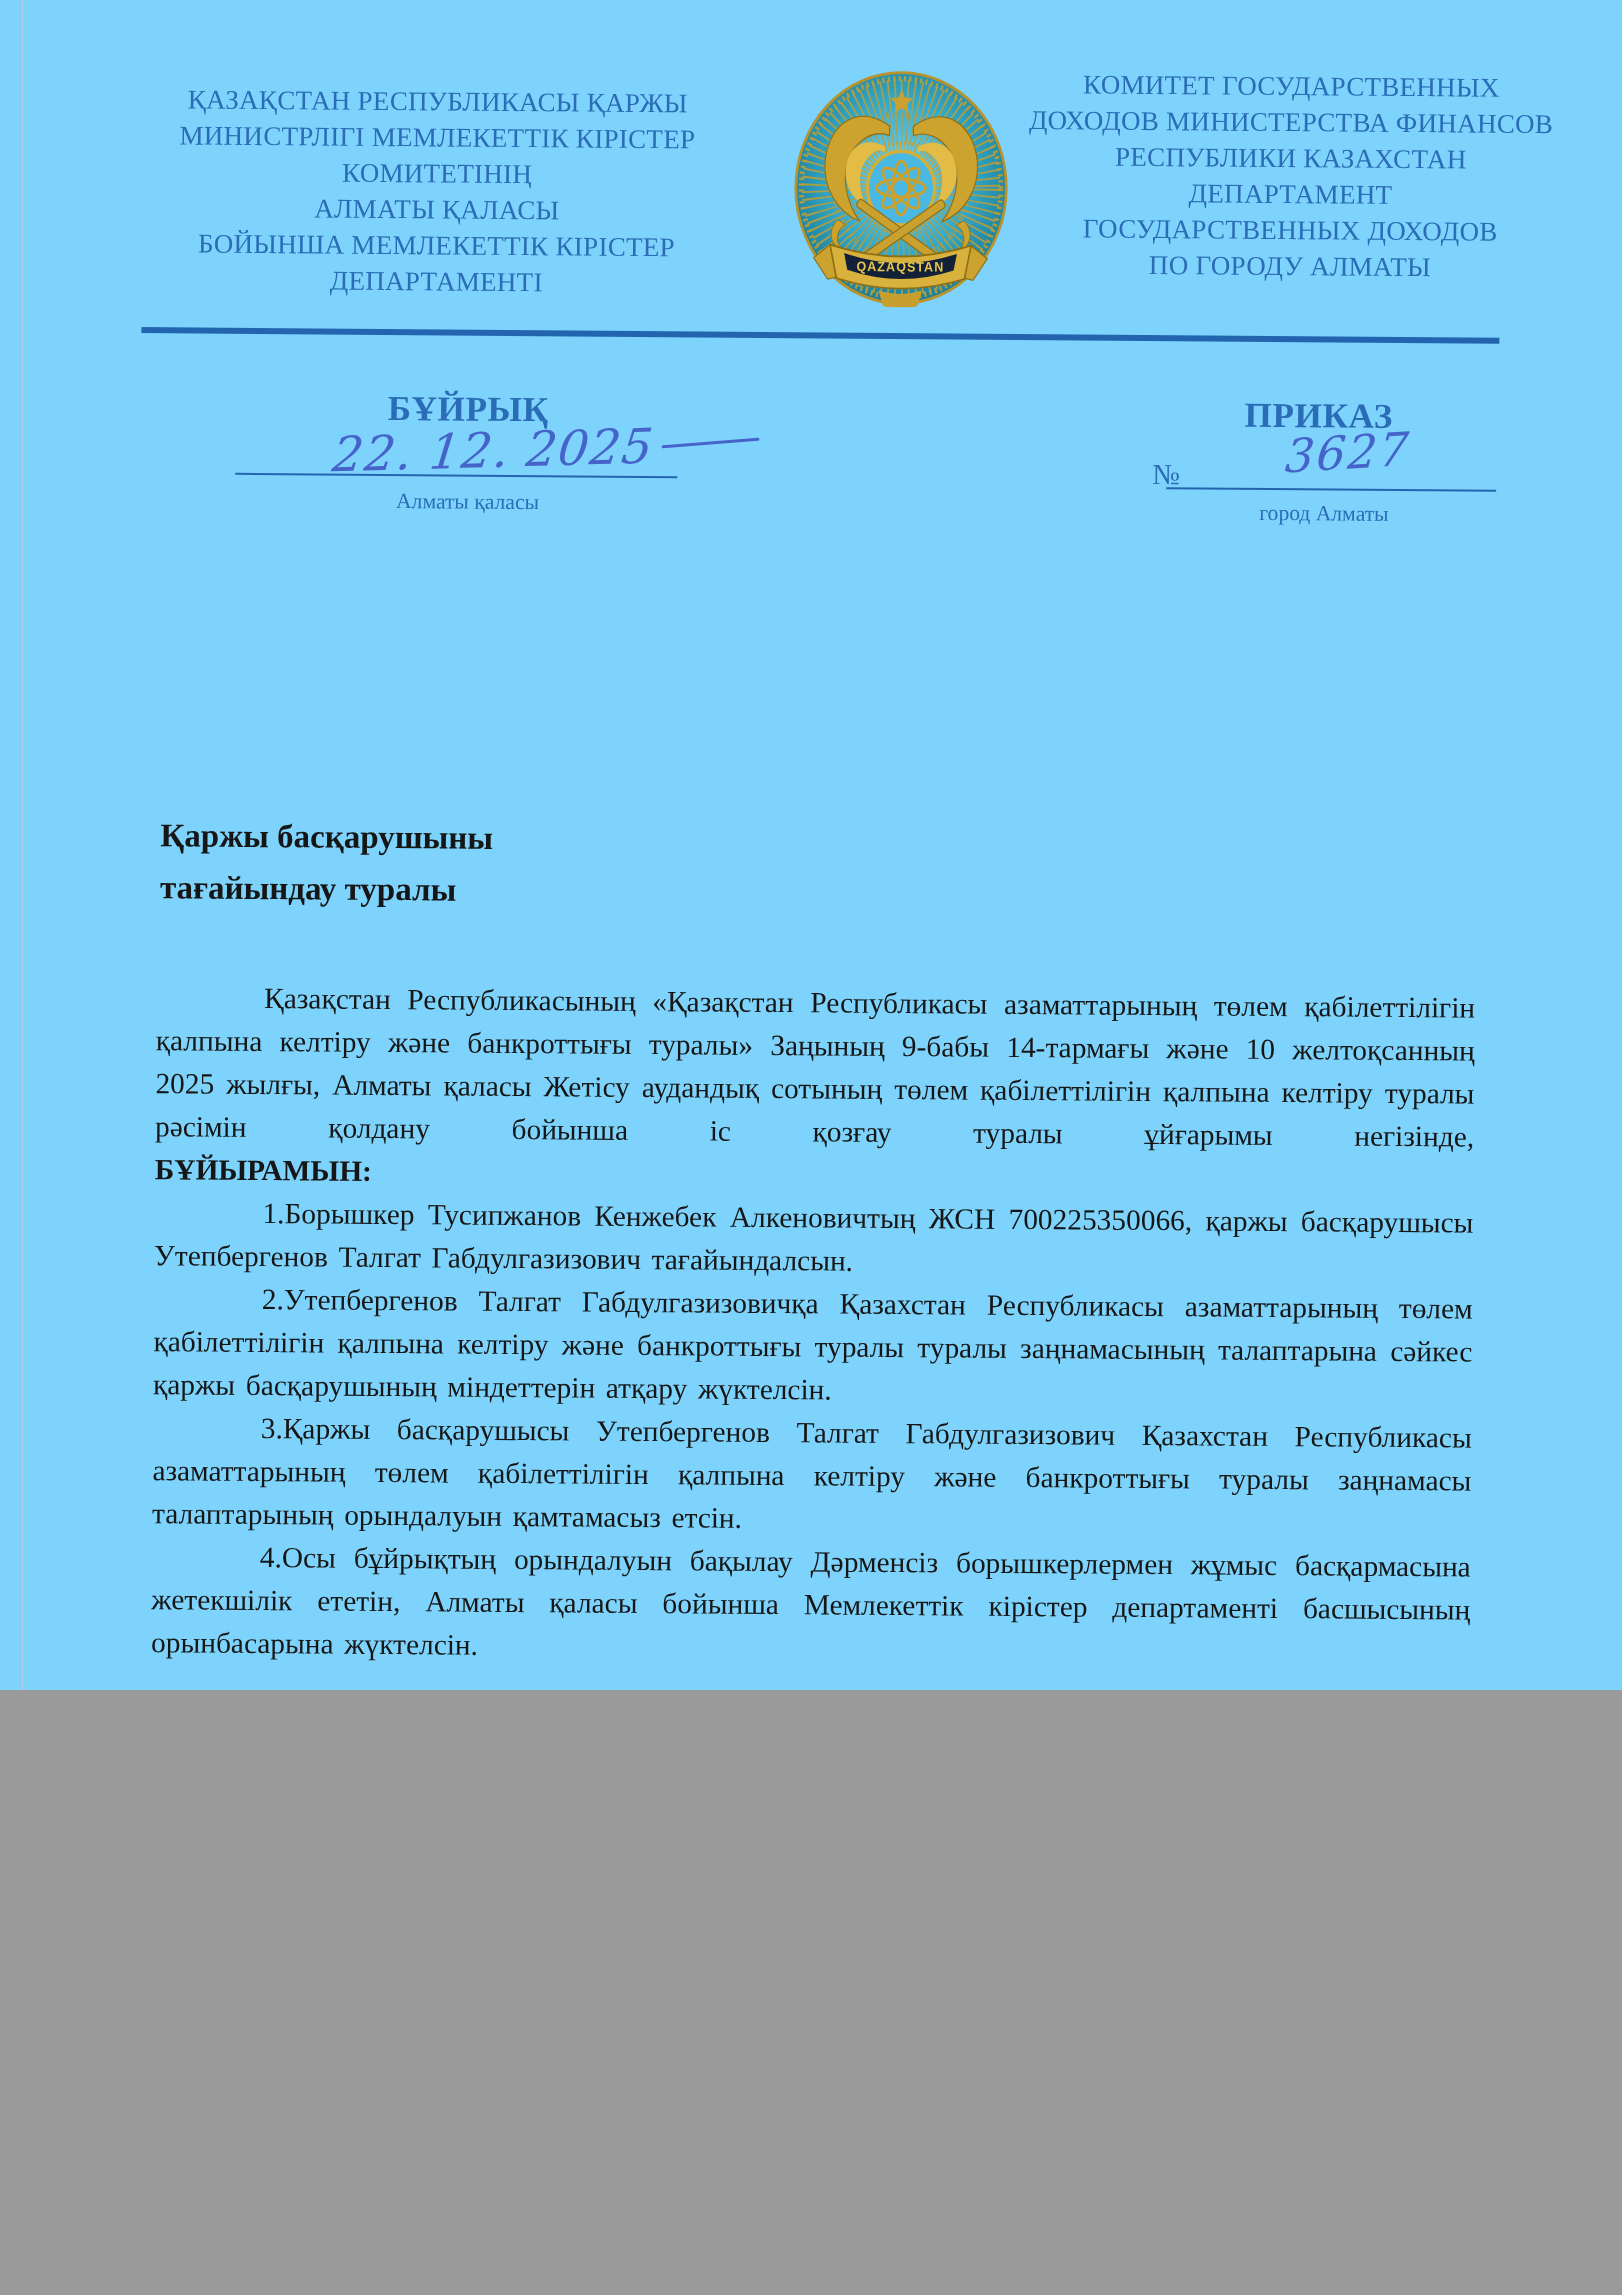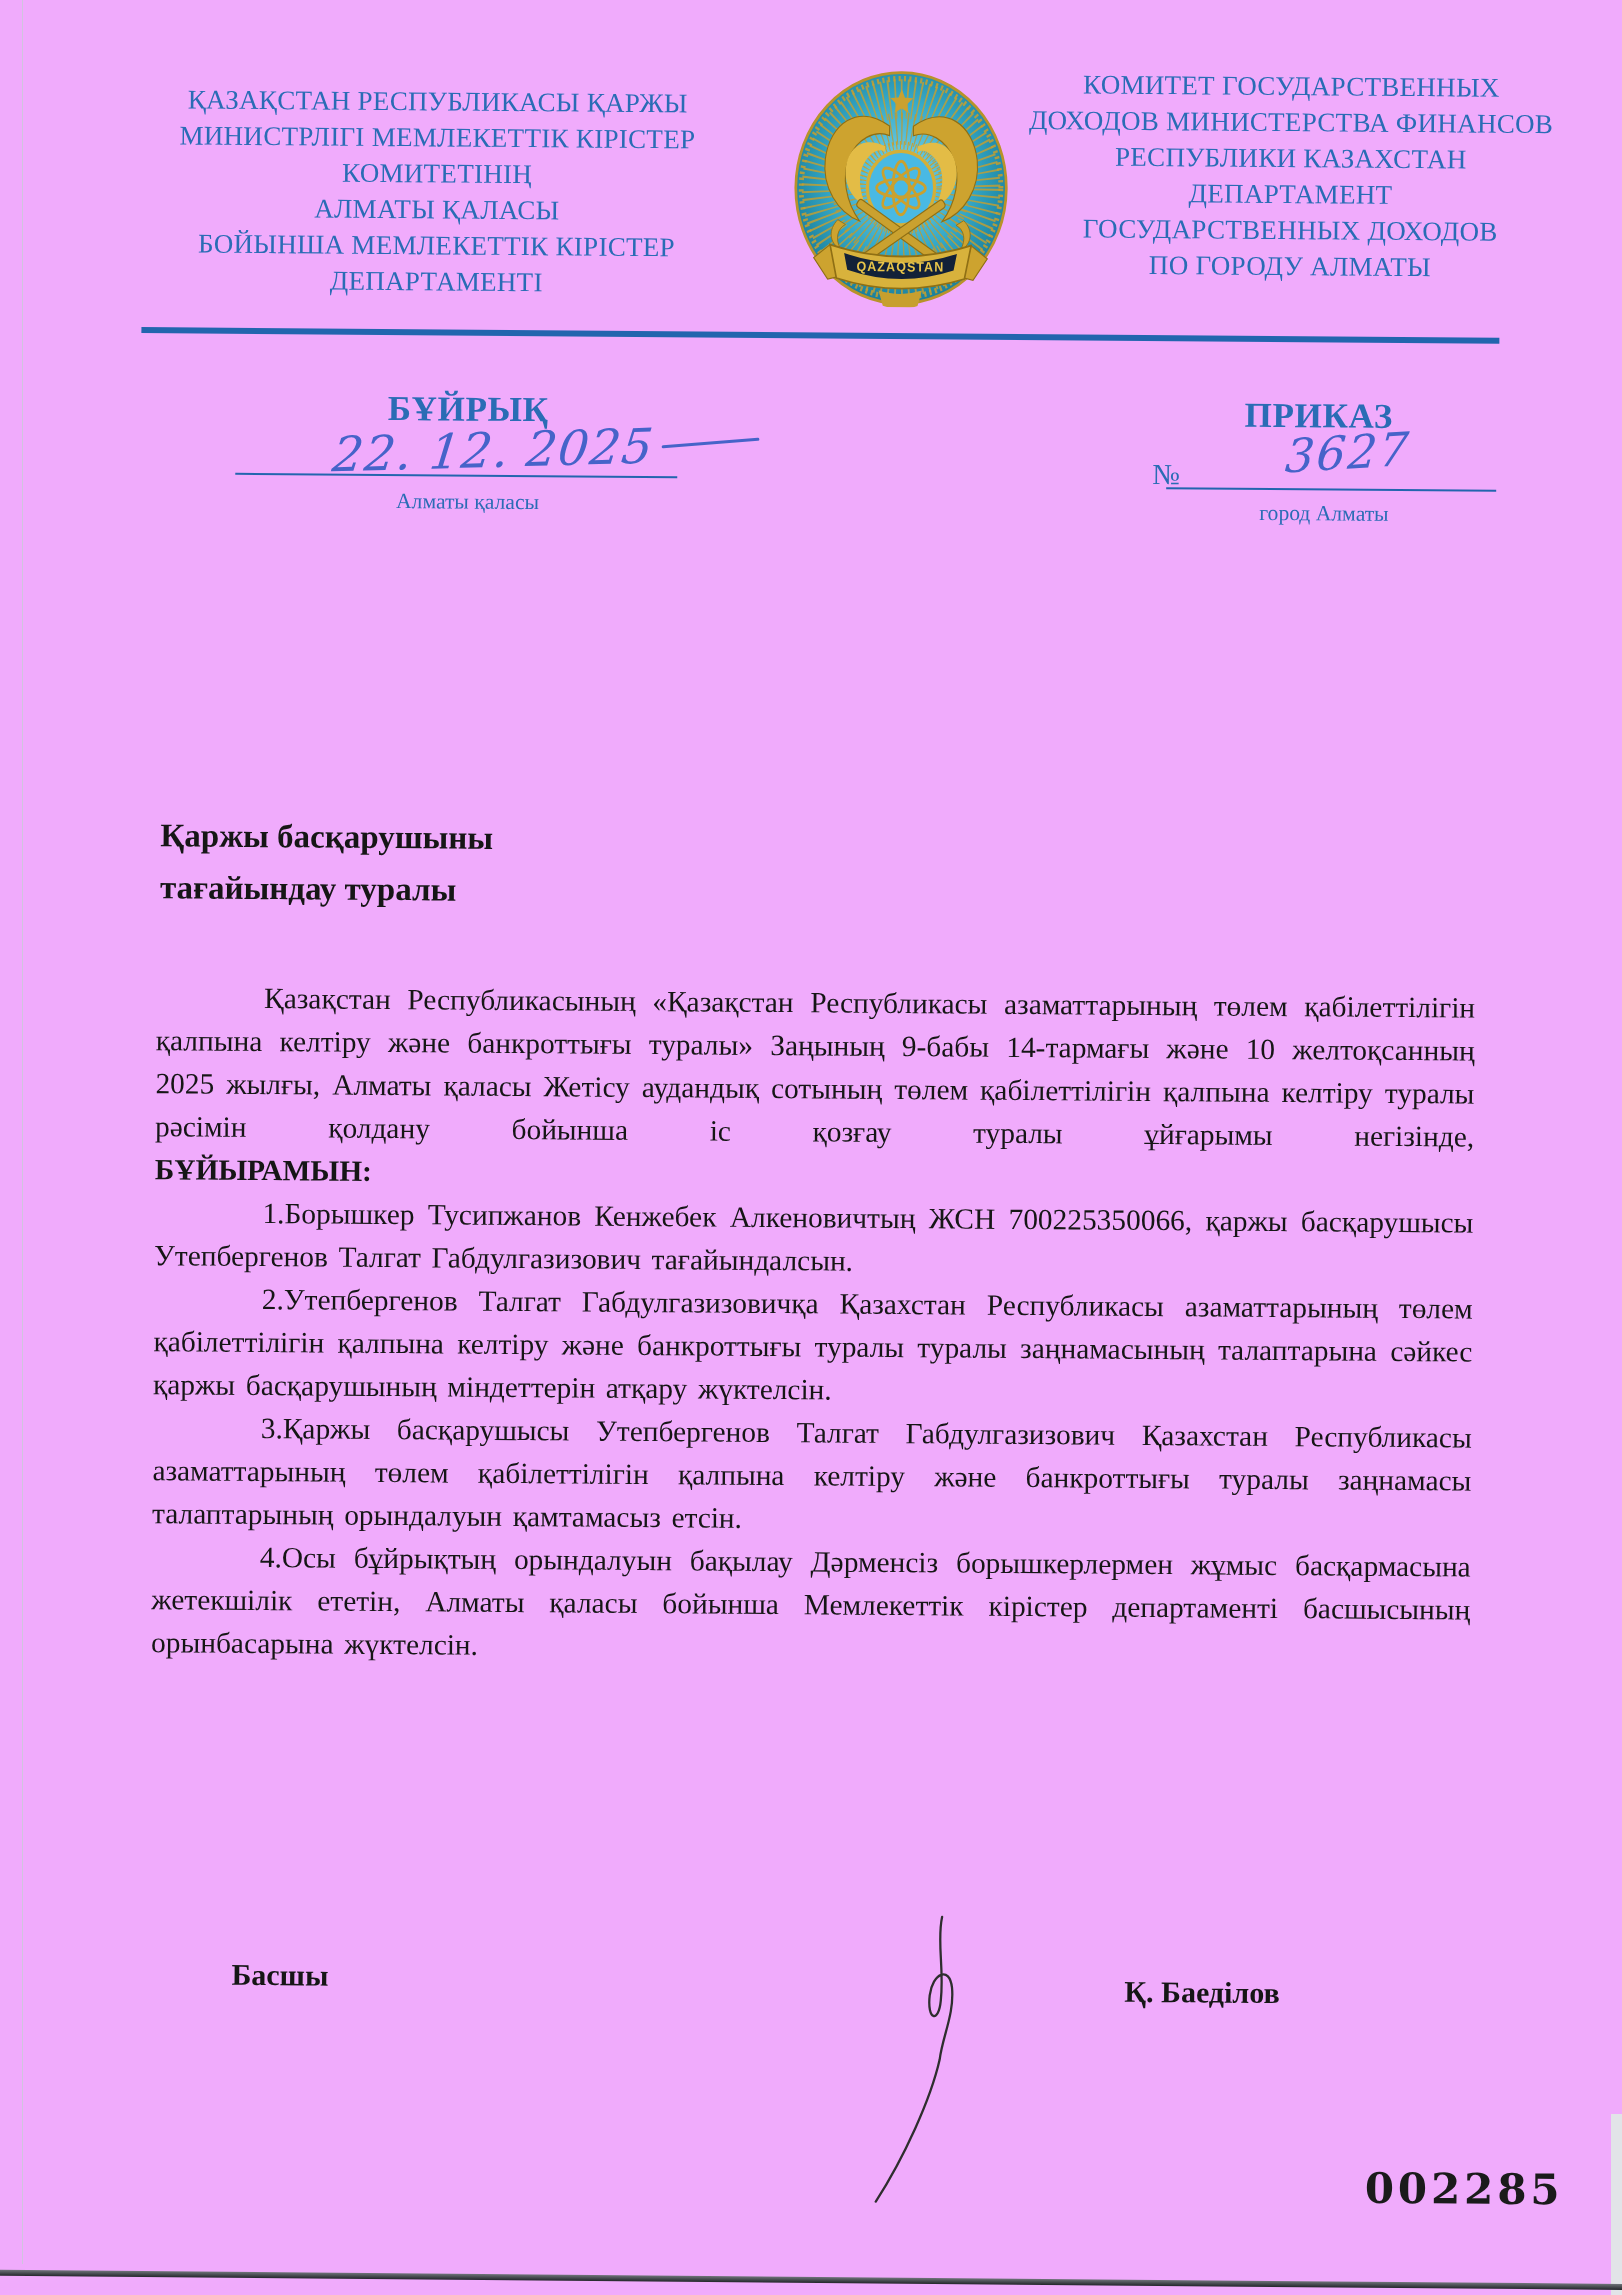--- a/index.html
+++ b/index.html
@@ -1,20 +1,20 @@
 <!DOCTYPE html>
 <html style="--blue: #2a6cb5; --ink: #4663c9; --rule: #2265ae; --black: #161616;font-size:10.5px"><head>
 <meta charset="utf-8">
 <style>
   :root{
     --blue:#2a6cb5; --ink:#4663c9; --rule:#2265ae; --black:#161616;
   }
   html,body{margin:0;padding:0;background:#9a9a9a;}
   .page{
-    position:relative; width:1623px; height:2295px; background:#f0abfc;
+    position:relative; width:1623px; height:1690px; background:#7dd3fc;
     overflow:hidden; font-family:"Liberation Serif","DejaVu Serif",serif;
     color:var(--black);
   }
   .tilt{position:absolute;left:0;top:0;width:1623px;height:2295px;
     transform:rotate(0.45deg); transform-origin:131px 0px;}
   
   .edge-left{position:absolute;left:22px;top:0;width:1.3px;height:2264px;background:#c6ccd4;opacity:.75;}
   .edge-right{position:absolute;left:1611px;top:2114px;width:11.8px;height:182px;background:#e2e4e8;}
   .edge-bottom{position:absolute;left:-26px;top:2277px;width:1701px;height:5.9px;
     background:linear-gradient(#70747a,#23262b); transform:rotate(0.5deg);}

